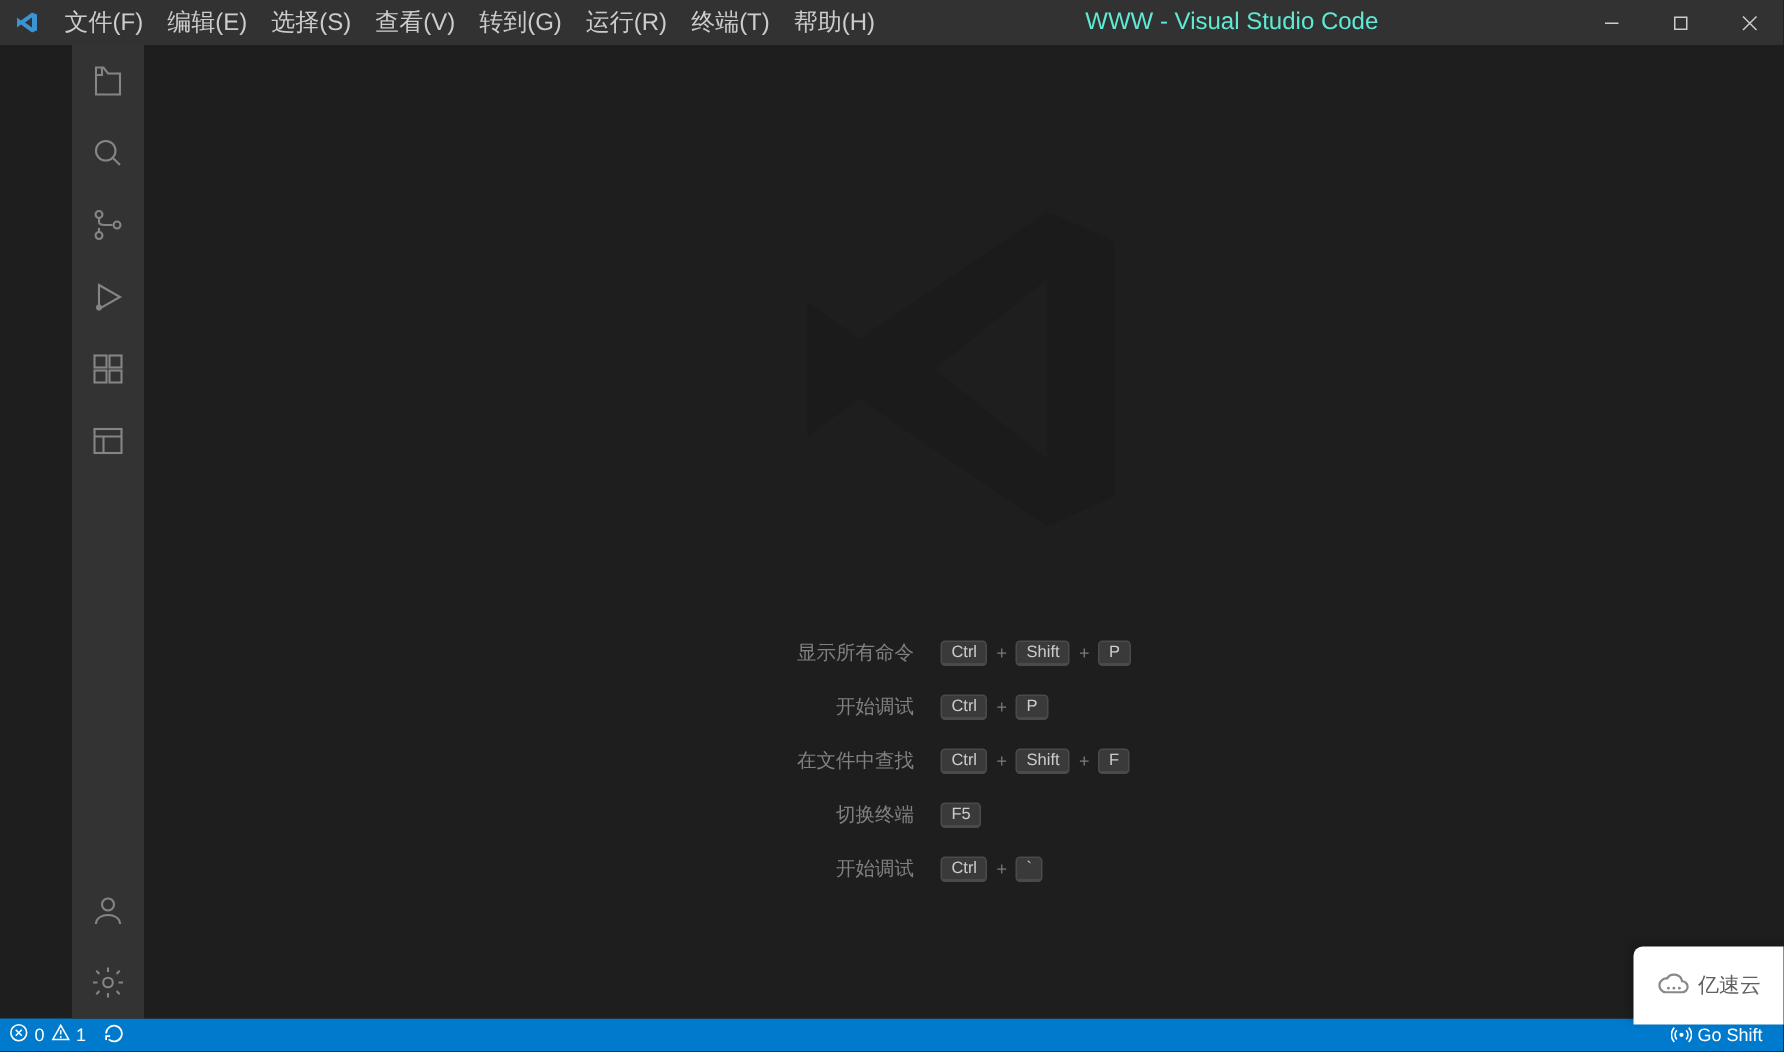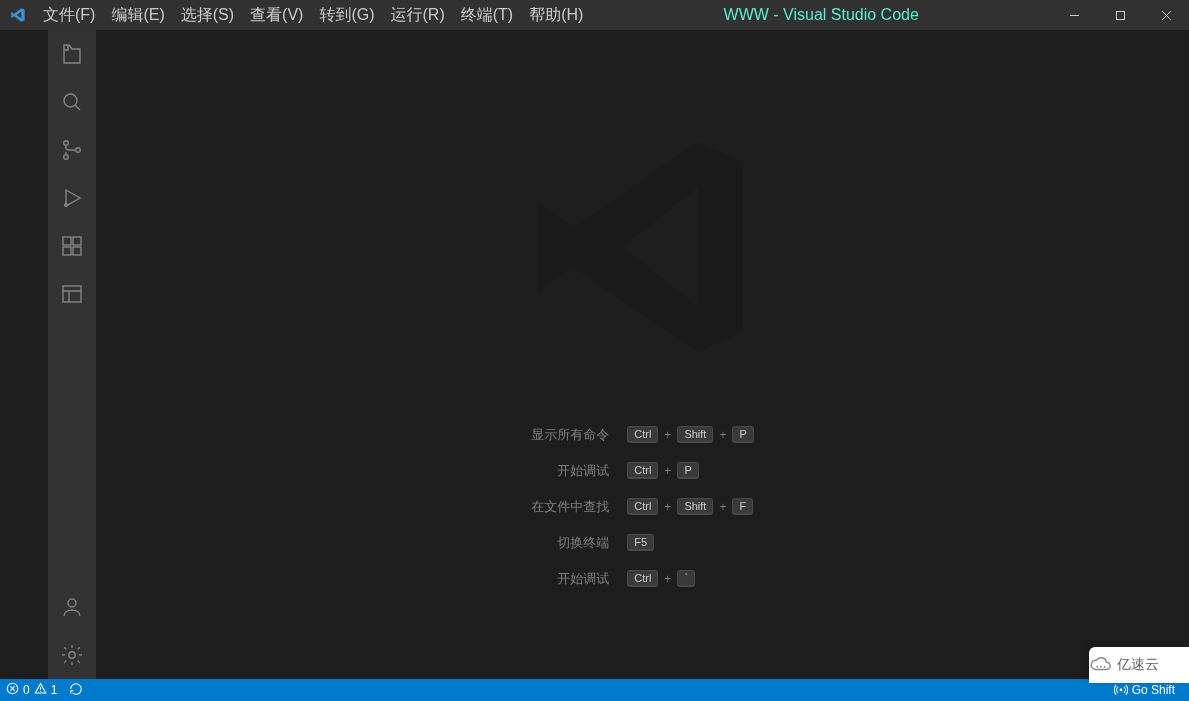--- a/index.html
+++ b/index.html
@@ -37,22 +37,22 @@
     padding: 1px 6px; font-size: 11px; color: #cccccc;
   }
   .plus { color: #7b7b7b; font-size: 12px; padding: 0 2px; }
   .statusbar {
     height: 22px; width: 100%; background: #007acc; color: #ffffff; display: flex;
     align-items: center; justify-content: space-between; font-size: 12px; padding: 0 8px 0 0;
   }
   .statusbar .left, .statusbar .right { display: flex; align-items: center; height: 100%; gap: 0; }
   .status-item { display:flex; align-items:center; height:100%; padding:0 6px; gap:4px; cursor:pointer;}
   .brand-badge { 
-    position: absolute; right: 0; bottom: 18px; width: 100px; height: 36px; background: #ffffff; color: #606060;
-    border-top-left-radius: 6px; display:flex; align-items:center; gap:6px;
+    position: absolute; right: 0; bottom: 18px; width: 100px; height: 52px; background: #ffffff; color: #606060;
+    border-top-left-radius: 6px; display:flex; align-items:center; justify-content:center; gap:6px;
     font-size:14px; box-shadow: -2px -2px 6px rgba(0,0,0,.2);
   }
 </style>
 </head>
 <body>
 
 <div class="titlebar">
   <div class="logo">
     <svg width="16" height="16" viewBox="0 0 24 24">
         <path fill="#3a94d4" d="M17 2 L22 4 V20 L17 22 L6 14 L2 17 V7 L6 10 Z M17 7 L10 12 L17 17 Z"></path>

